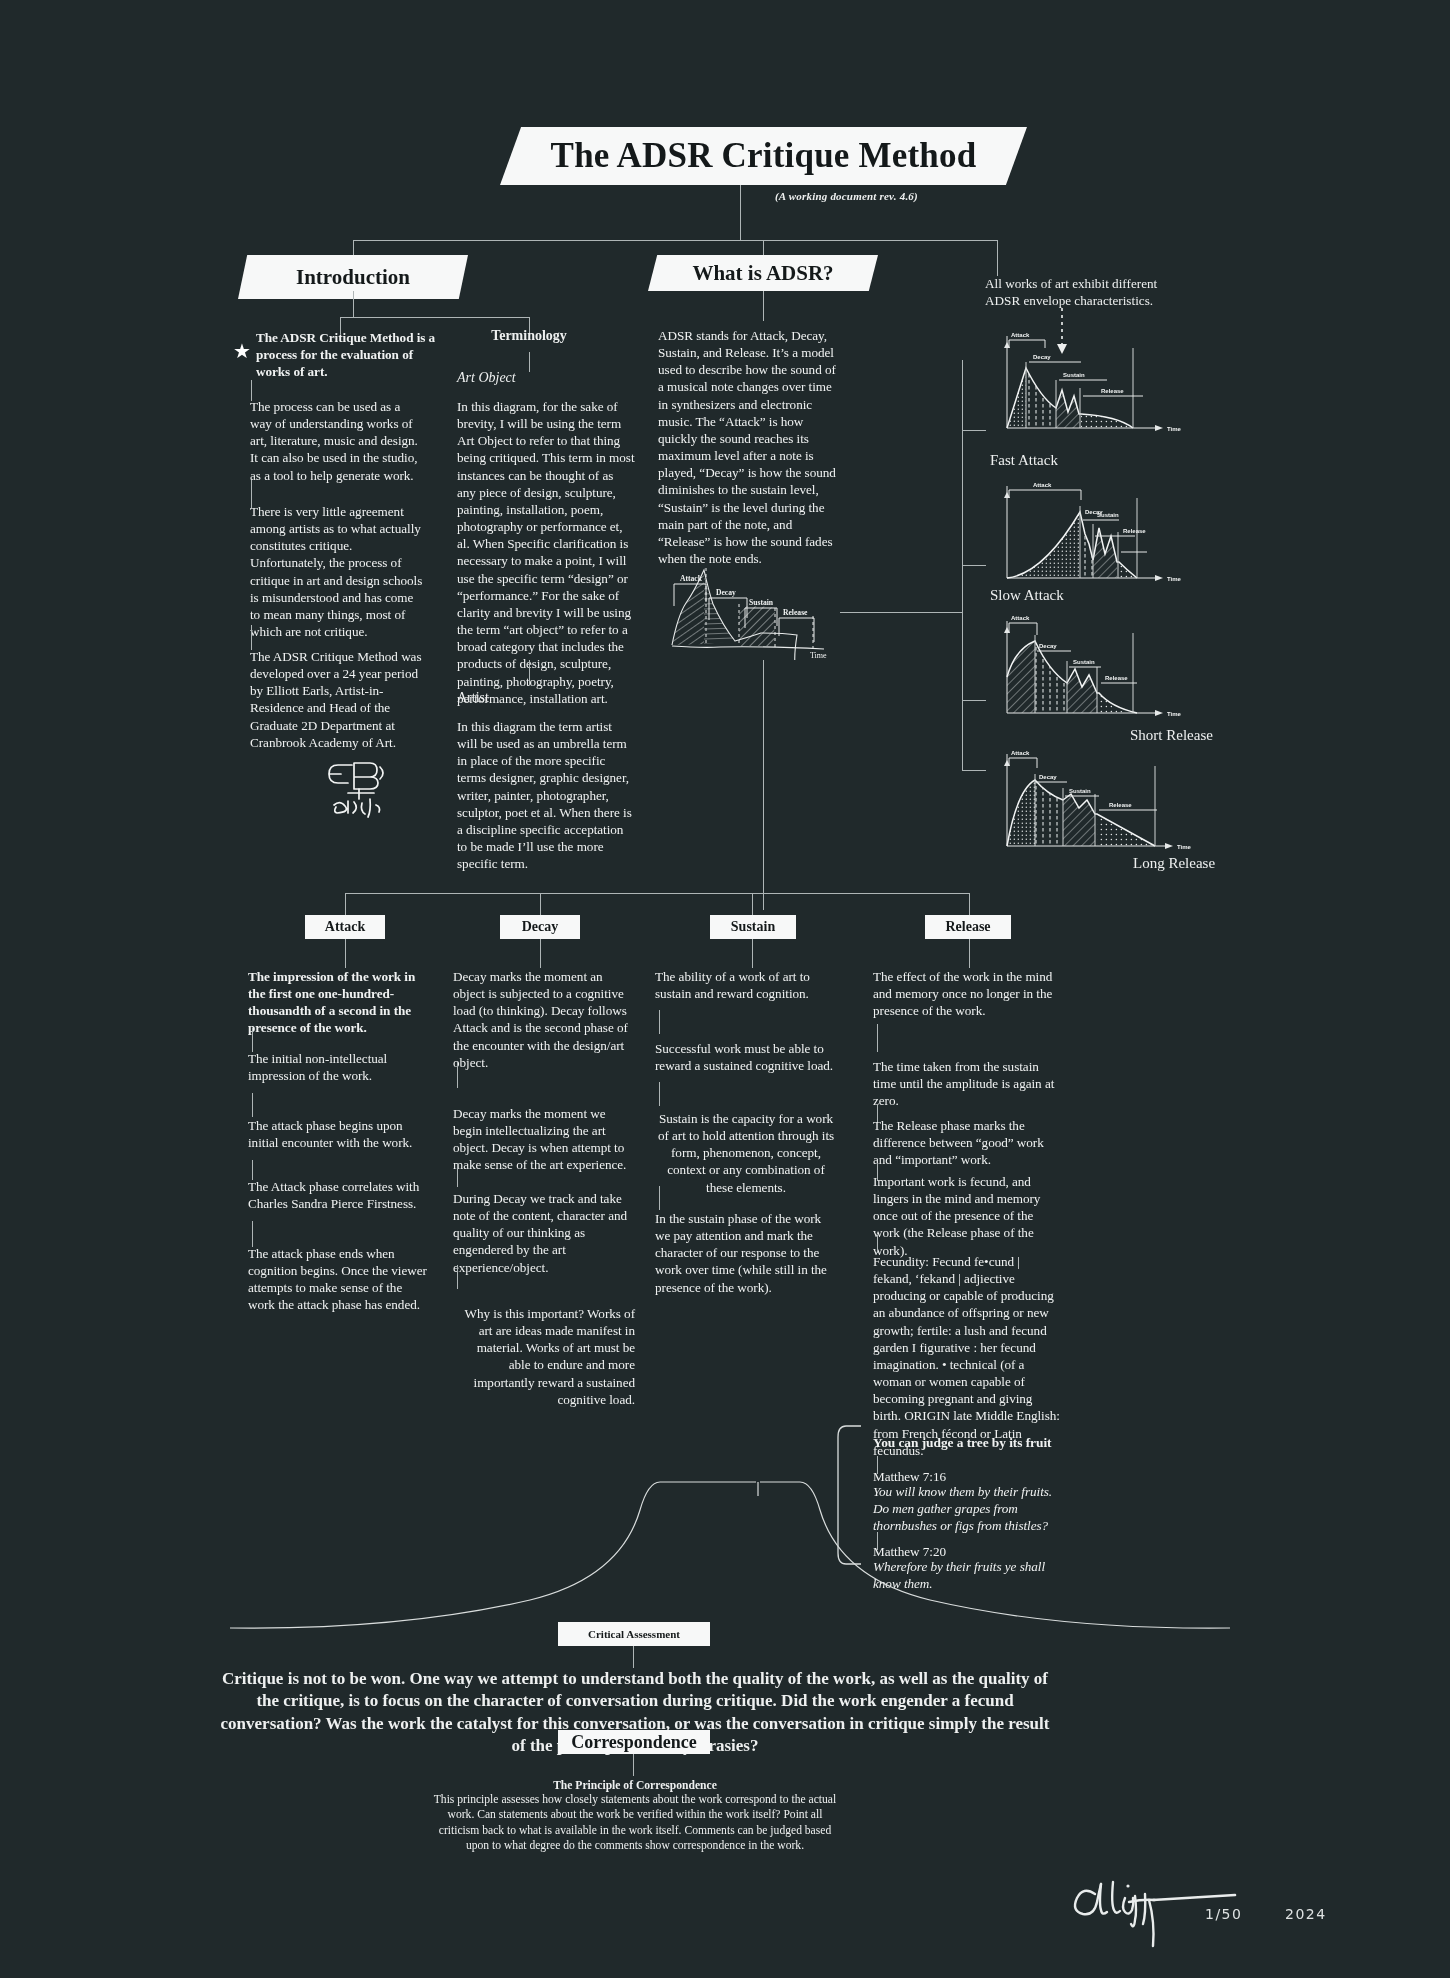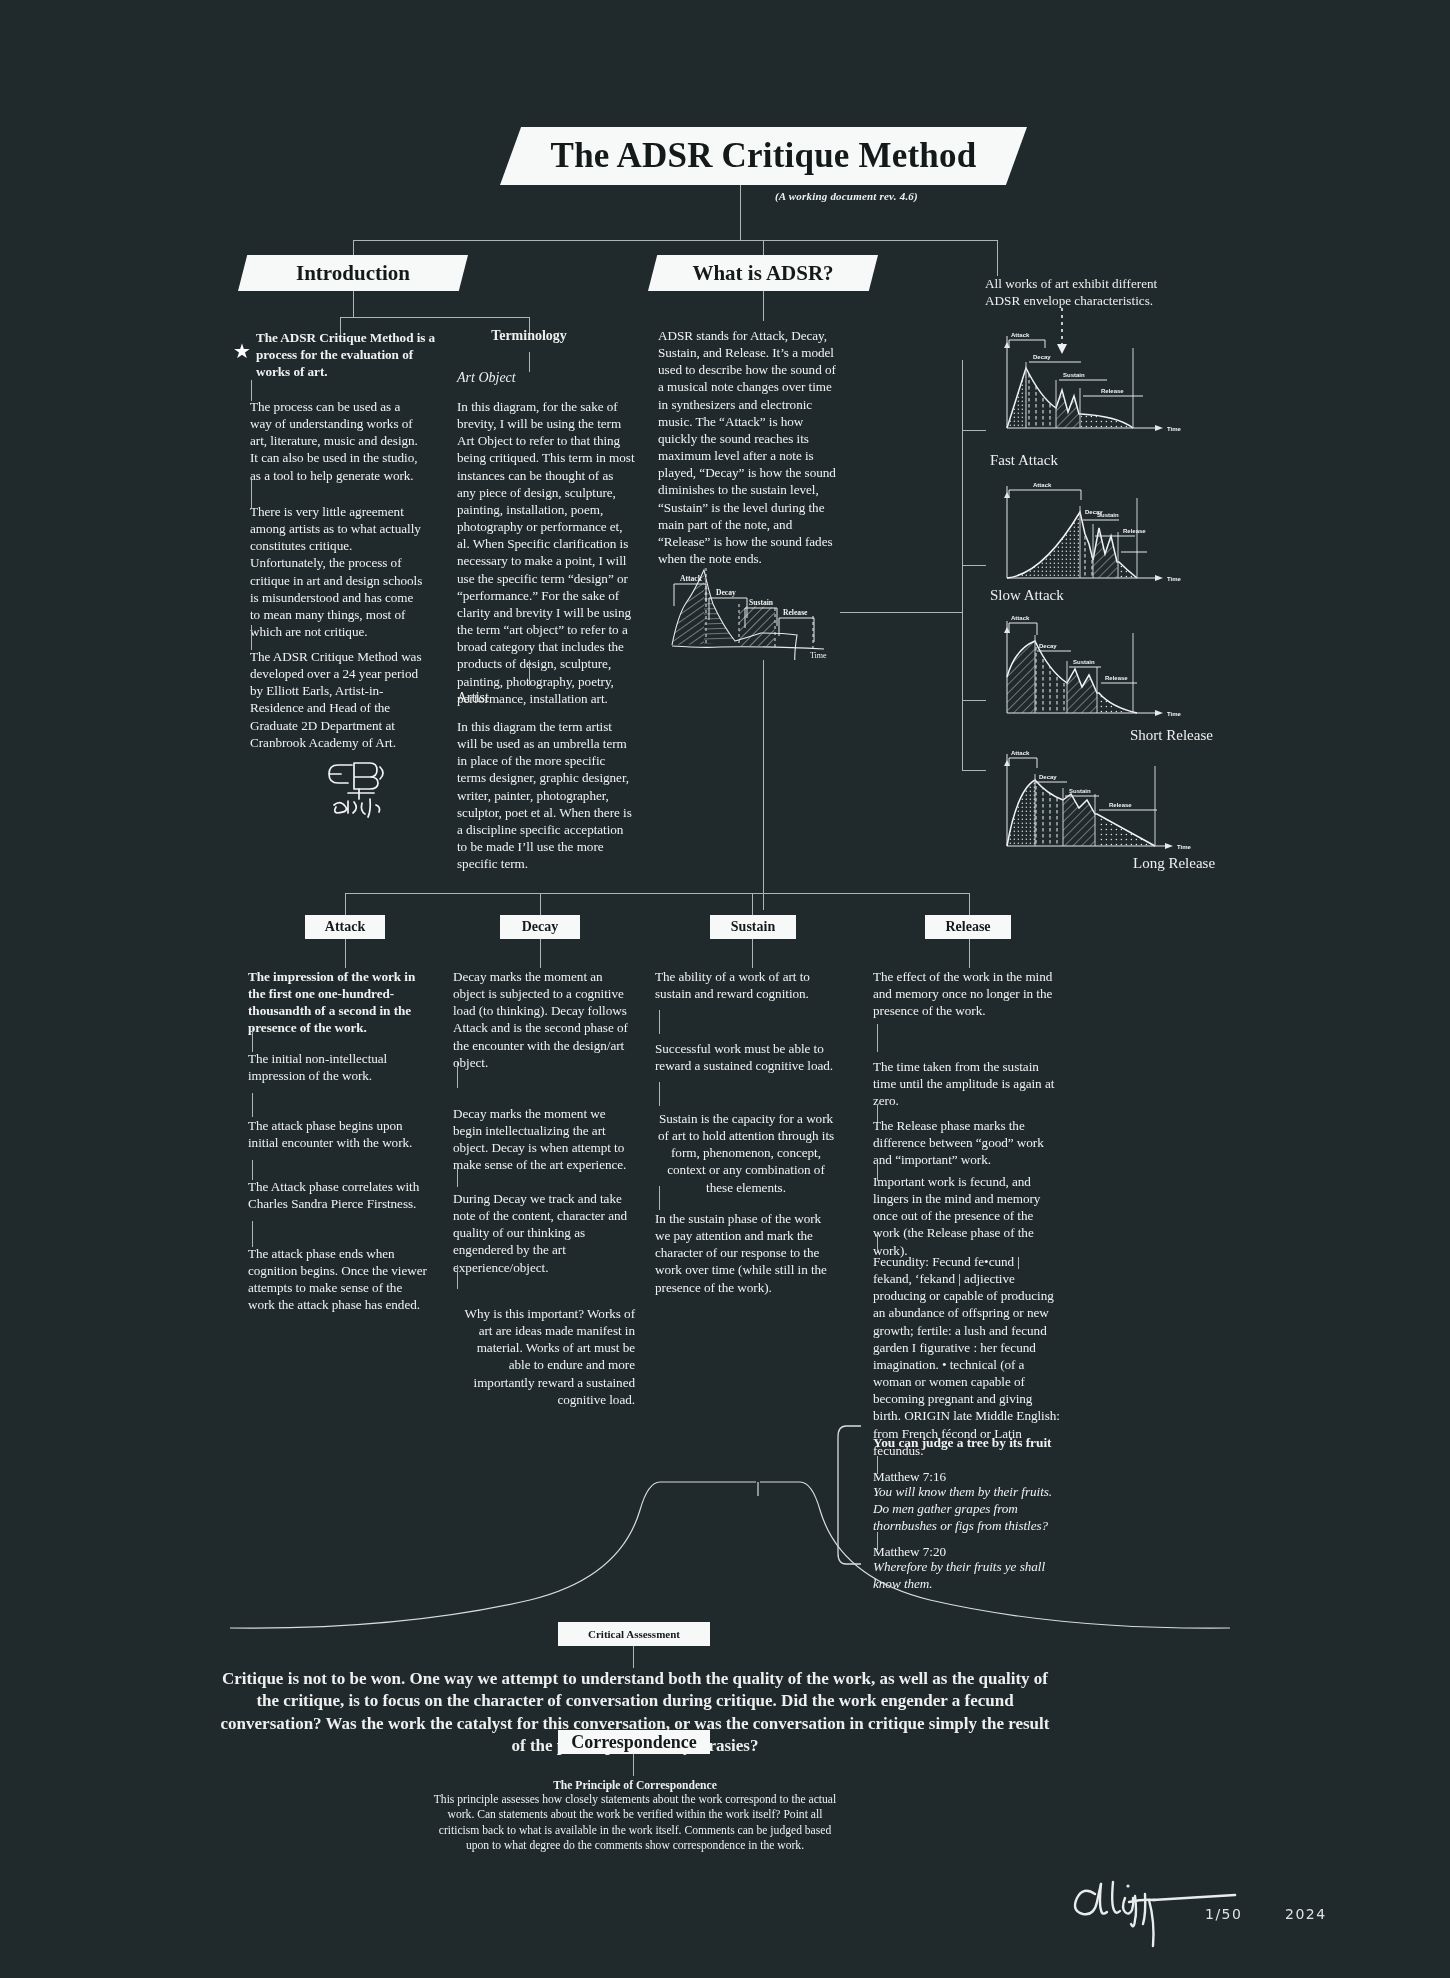--- a/index.html
+++ b/index.html
@@ -139,21 +139,21 @@
     <span>The ADSR Critique Method</span>
   </div>
   <div class="subtitle" style="left:775px; top:190px; width:220px;">(A working document rev. 4.6)</div>
 
   <div class="vline" style="left:740px; top:185px; height:55px;"></div>
   <div class="hline" style="left:353px; top:240px; width:644px;"></div>
   <div class="vline" style="left:353px; top:240px; height:18px;"></div>
   <div class="vline" style="left:763px; top:240px; height:18px;"></div>
   <div class="vline" style="left:997px; top:240px; height:36px;"></div>
 
-  <div class="banner banner-sec" style="left:238px; top:255px; width:230px; height:36px;">
+  <div class="banner banner-sec" style="left:238px; top:255px; width:230px; height:44px;">
     <span>Introduction</span>
   </div>
   <div class="vline" style="left:353px; top:291px; height:26px;"></div>
   <div class="hline" style="left:340px; top:317px; width:190px;"></div>
   <div class="vline" style="left:340px; top:317px; height:17px;"></div>
   <div class="vline" style="left:529px; top:317px; height:17px;"></div>
 
   <div class="star" style="left:233px; top:341px;">★</div>
   <div class="para bold" style="left:256px; top:329px; width:180px;">The ADSR Critique Method is a process for the evaluation of works of art.</div>
   <div class="vline" style="left:251px; top:380px; height:21px;"></div>

